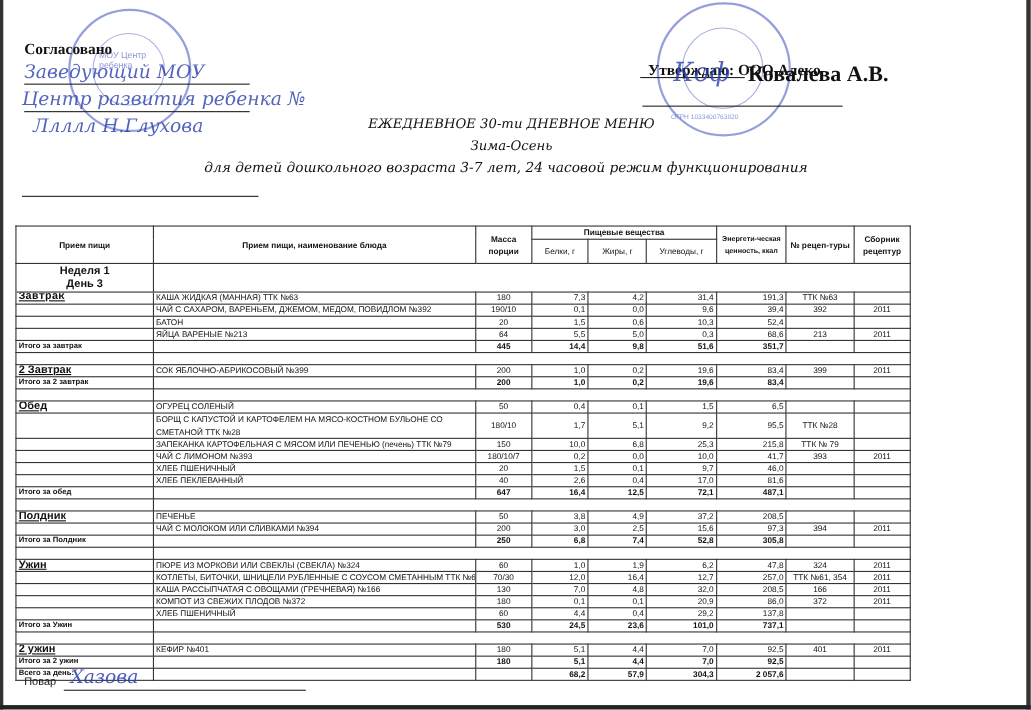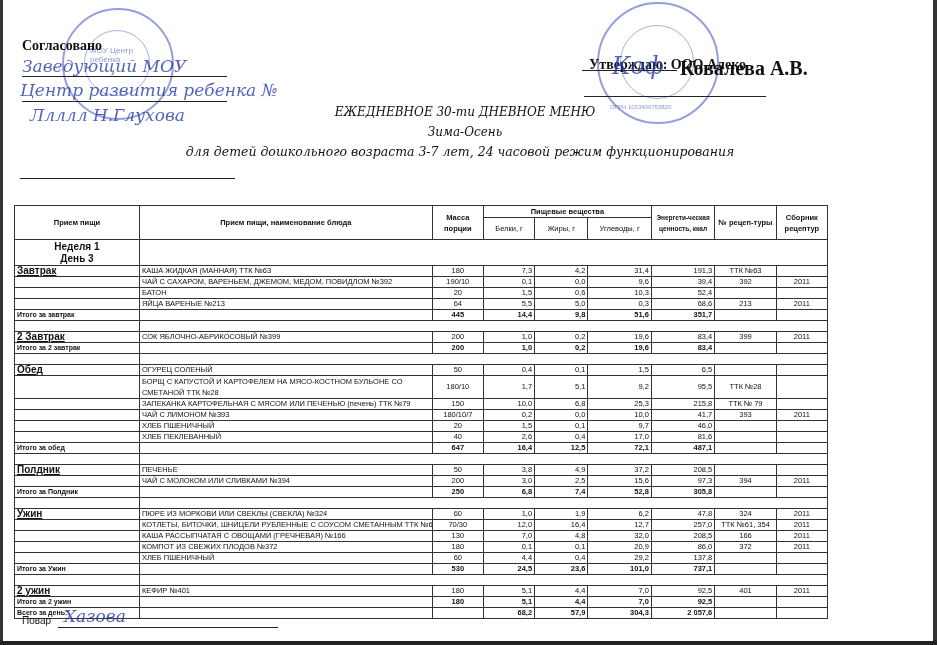--- a/index.html
+++ b/index.html
@@ -91,21 +91,21 @@
   </thead>
   <tbody id="menu-body">
     <tr style="height:26px">
       <td class="week" style="border-bottom:none">
         <div>Неделя 1</div>
         <div>День 3</div>
       </td>
       <td colspan="8"></td>
     </tr>
   <tr>
-        <td class="meal" style="text-decoration: underline;">Завтрак</td>
+        <td class="meal" style="text-decoration: underline; font-family: Liberation Mono, monospace;">Завтрак</td>
         <td>КАША ЖИДКАЯ (МАННАЯ) ТТК №63</td>
         <td class="ctr">180</td>
         <td class="num">7,3</td>
         <td class="num">4,2</td>
         <td class="num">31,4</td>
         <td class="num">191,3</td>
         <td class="ctr">ТТК №63</td>
         <td class="ctr"></td>
       </tr>
       <tr>

